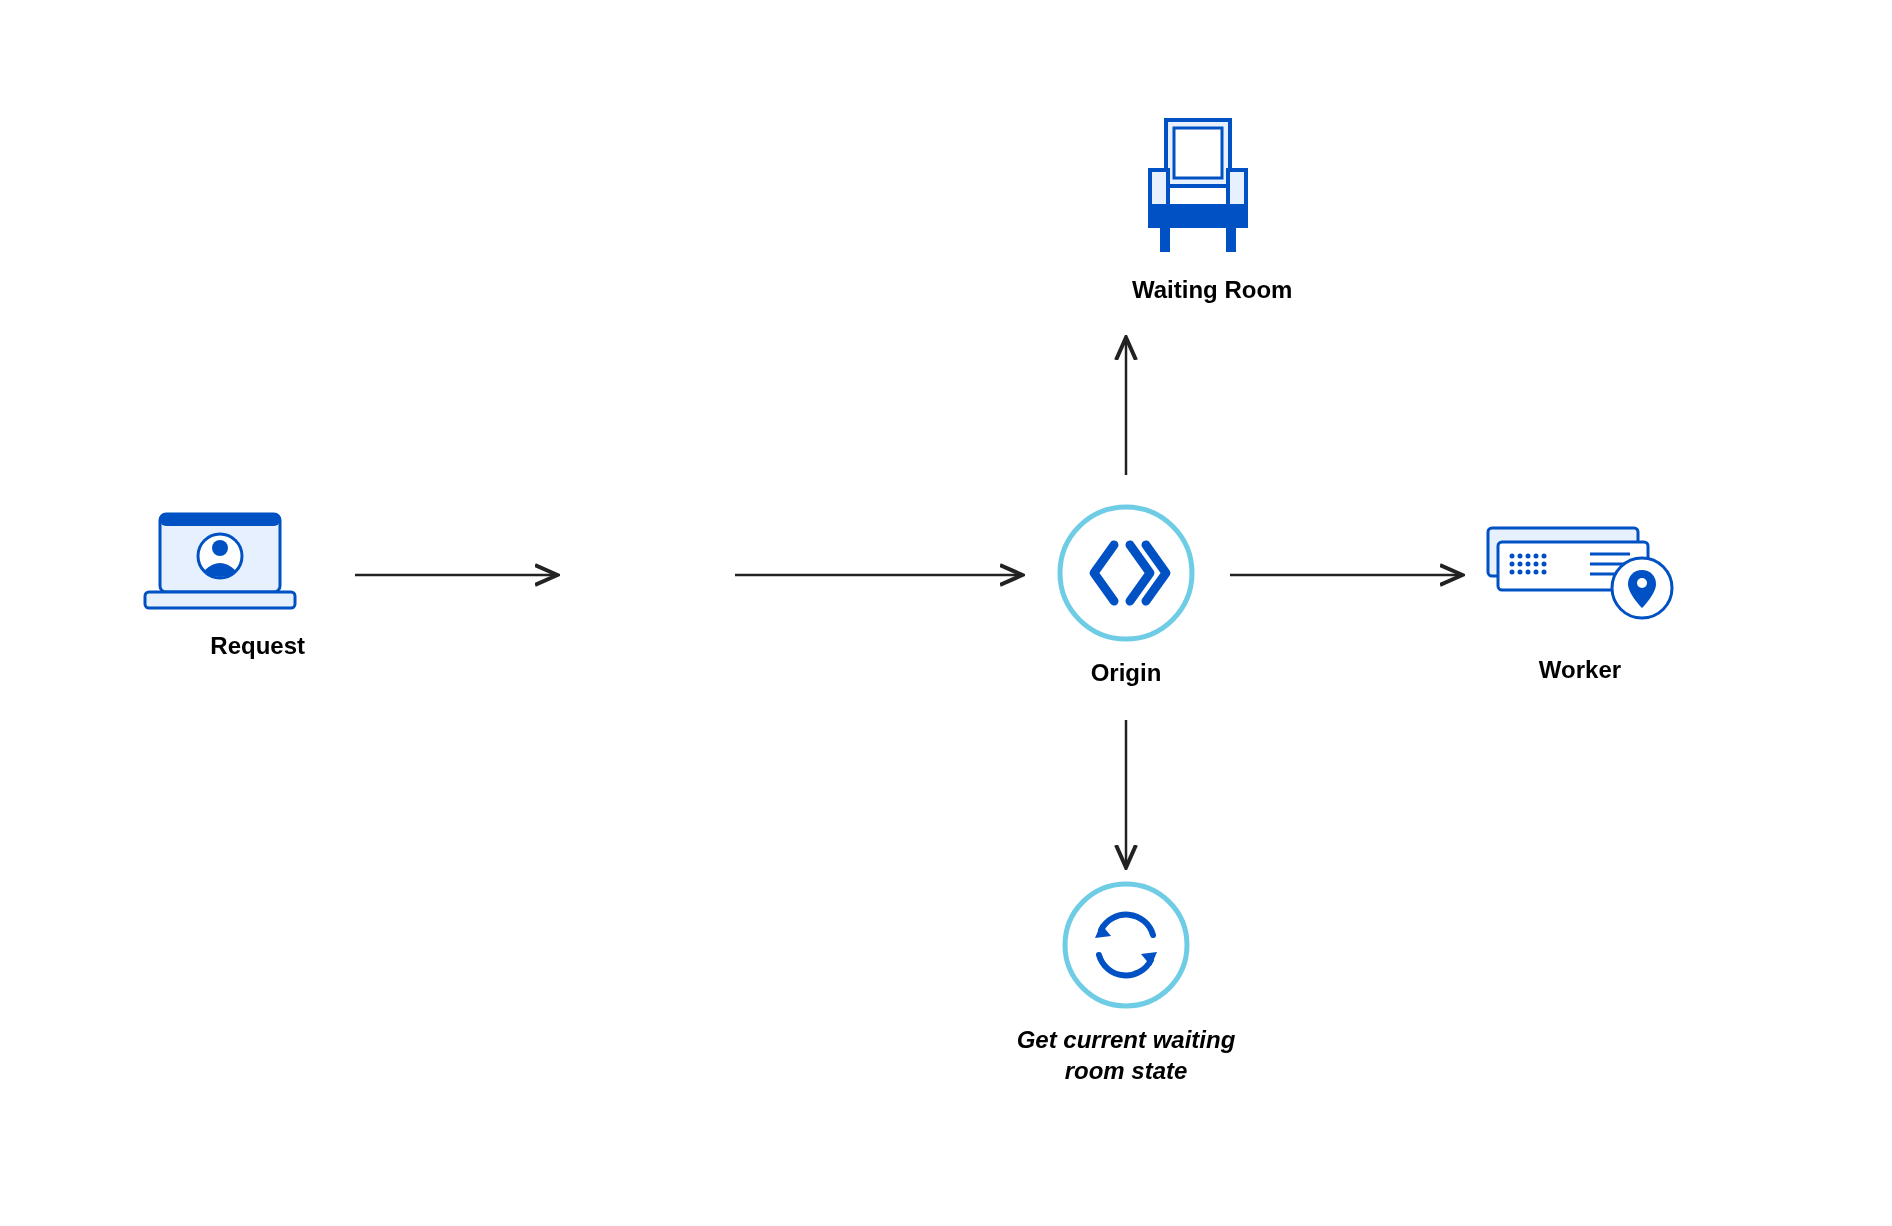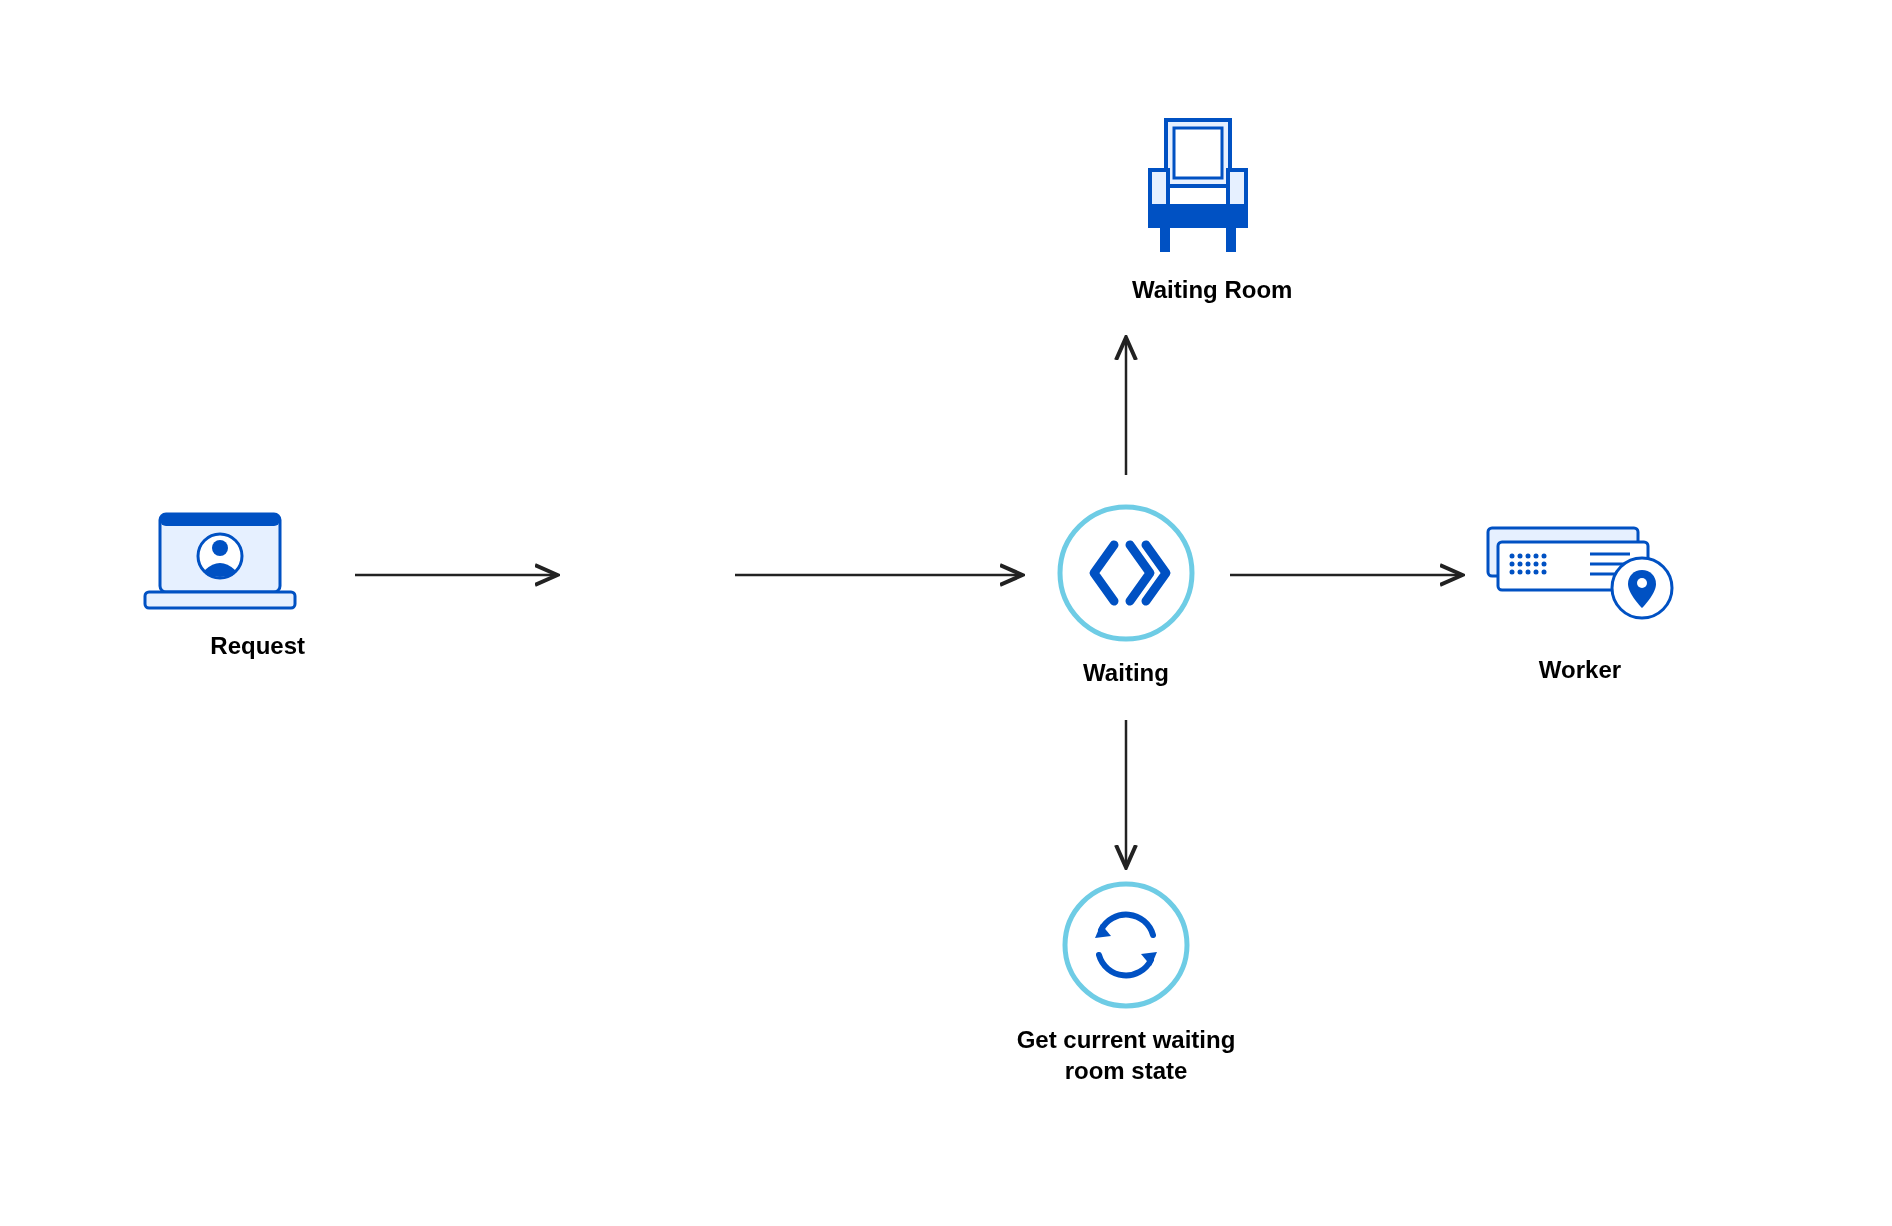--- a/index.html
+++ b/index.html
@@ -23,20 +23,21 @@
   .label {
     font-size: 24px;
     font-weight: 600;
     color: #000;
     margin-top: 14px;
     line-height: 1.3;
   }
   .label-multi {
     width: 260px;
     margin-left: -65px;
+    font-style: italic;
   }
   svg { display: block; }
 </style>
 </head>
 <body>
 
 <div class="canvas">
 
   <svg width="1892" height="1226" style="position:absolute;left:0;top:0">
     <defs>
@@ -71,21 +72,21 @@
   </div>
 
 
   <div class="node" style="left:1056px; top:503px;">
     <svg width="140" height="140" viewBox="0 0 140 140">
       <circle cx="70" cy="70" r="66" fill="#ffffff" stroke="#6ecce5" stroke-width="5"></circle>
       <path d="M58,42 L38,70 L58,98" fill="none" stroke="#0051c3" stroke-width="9" stroke-linecap="round" stroke-linejoin="round"></path>
       <path d="M74,42 L94,70 L74,98" fill="none" stroke="#0051c3" stroke-width="9" stroke-linecap="round" stroke-linejoin="round"></path>
       <path d="M90,42 L110,70 L90,98" fill="none" stroke="#0051c3" stroke-width="9" stroke-linecap="round" stroke-linejoin="round"></path>
     </svg>
-    <div class="label">Waiting</div>
+    <div class="label">Origin</div>
   </div>
 
   <div class="node" style="left:1120px; top:110px;margin-left:12px;">
     <svg width="132" height="150" viewBox="0 0 132 150">
 
       <rect x="34" y="10" width="64" height="66" fill="#e6f0ff" stroke="#0051c3" stroke-width="4"></rect>
       <rect x="42" y="18" width="48" height="50" fill="#ffffff" stroke="#0051c3" stroke-width="3"></rect>
 
       <rect x="18" y="60" width="18" height="56" fill="#e6f0ff" stroke="#0051c3" stroke-width="4"></rect>
       <rect x="96" y="60" width="18" height="56" fill="#e6f0ff" stroke="#0051c3" stroke-width="4"></rect>

